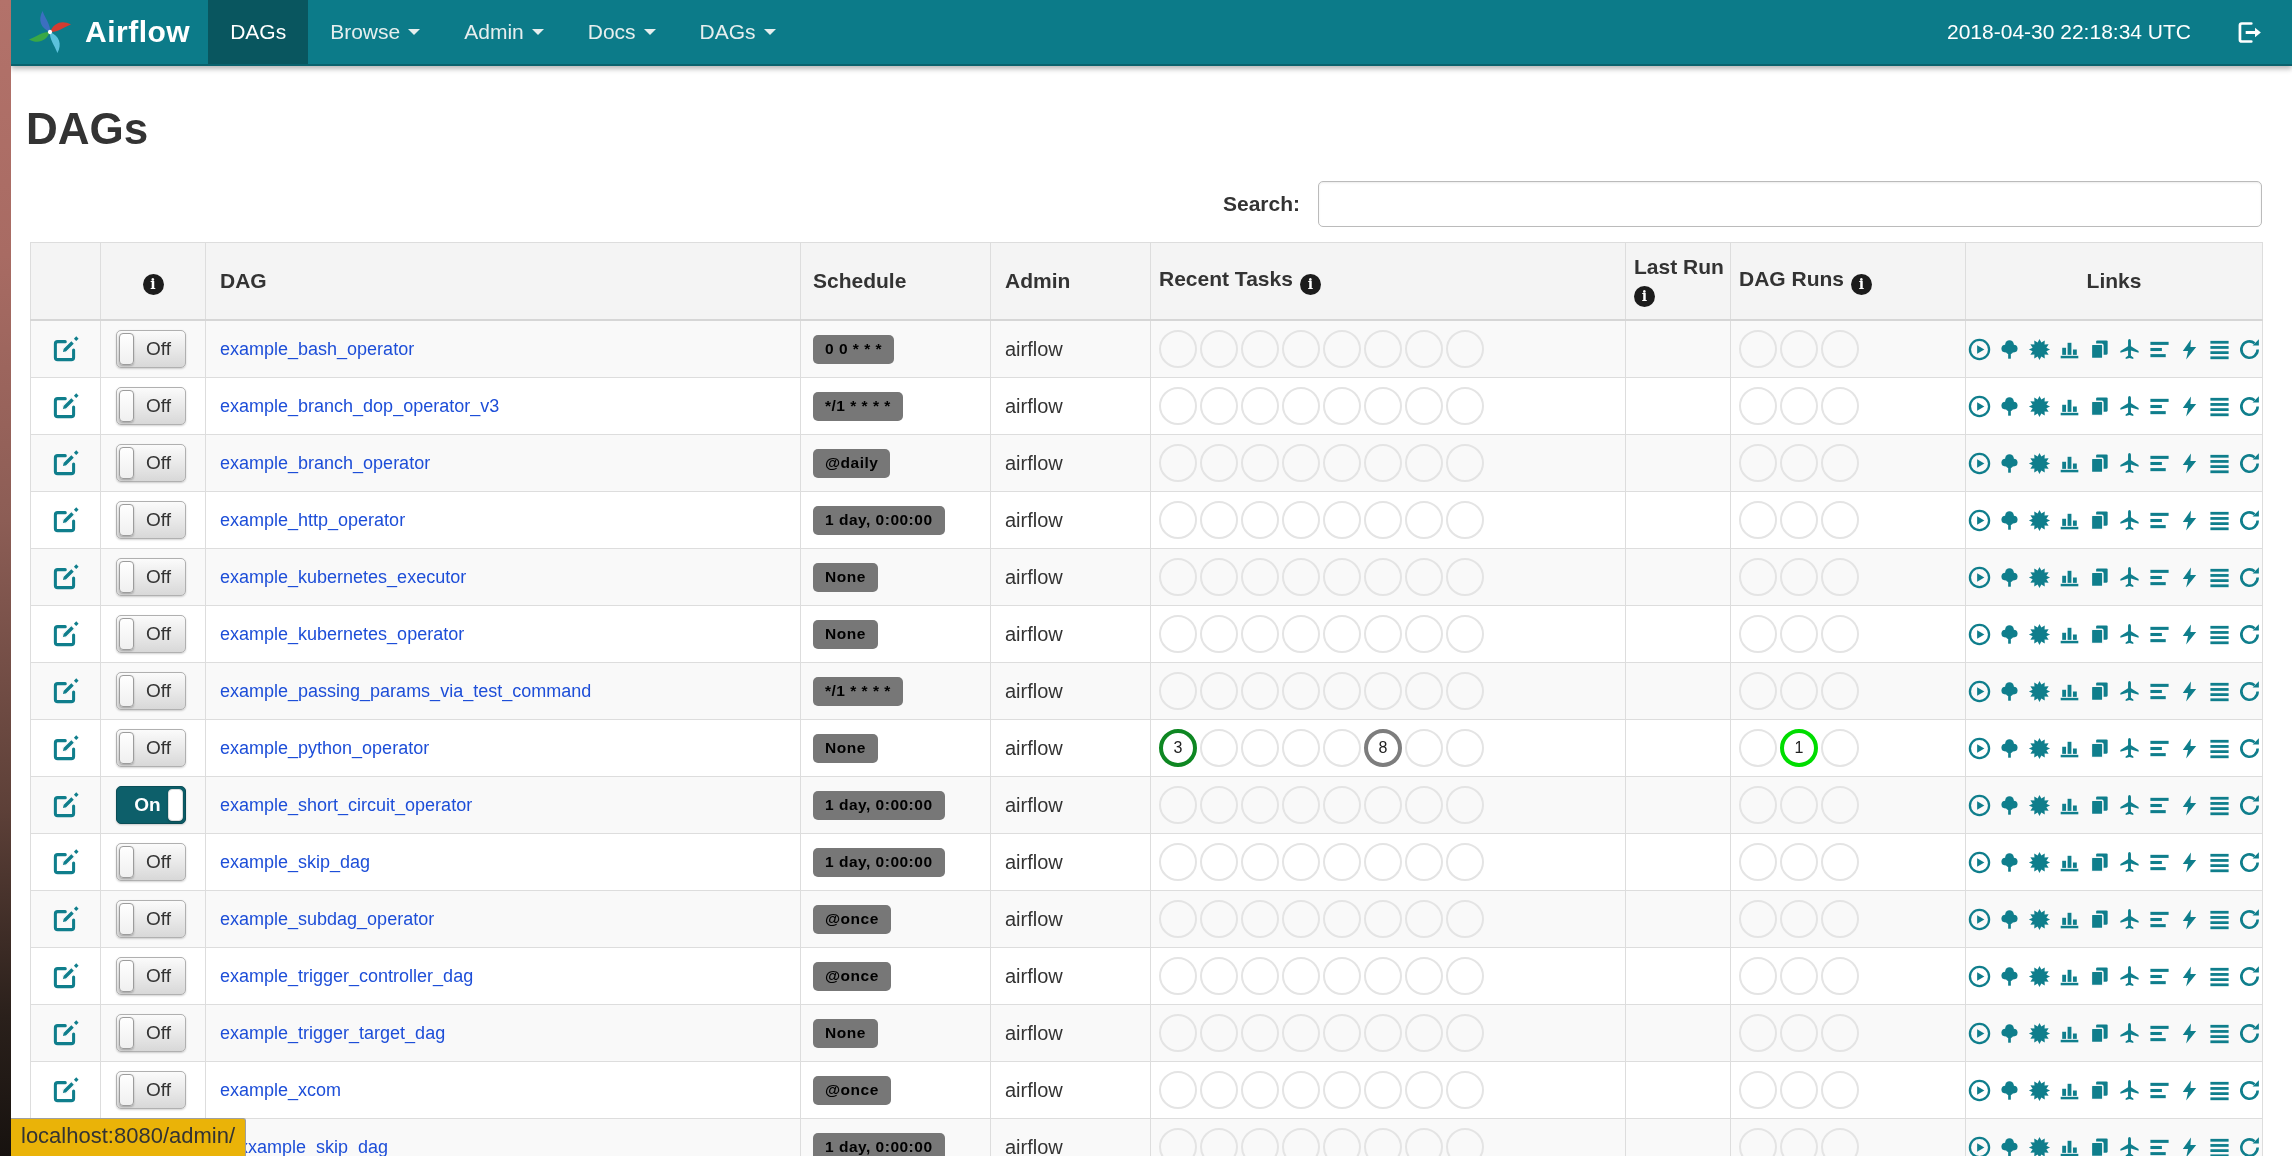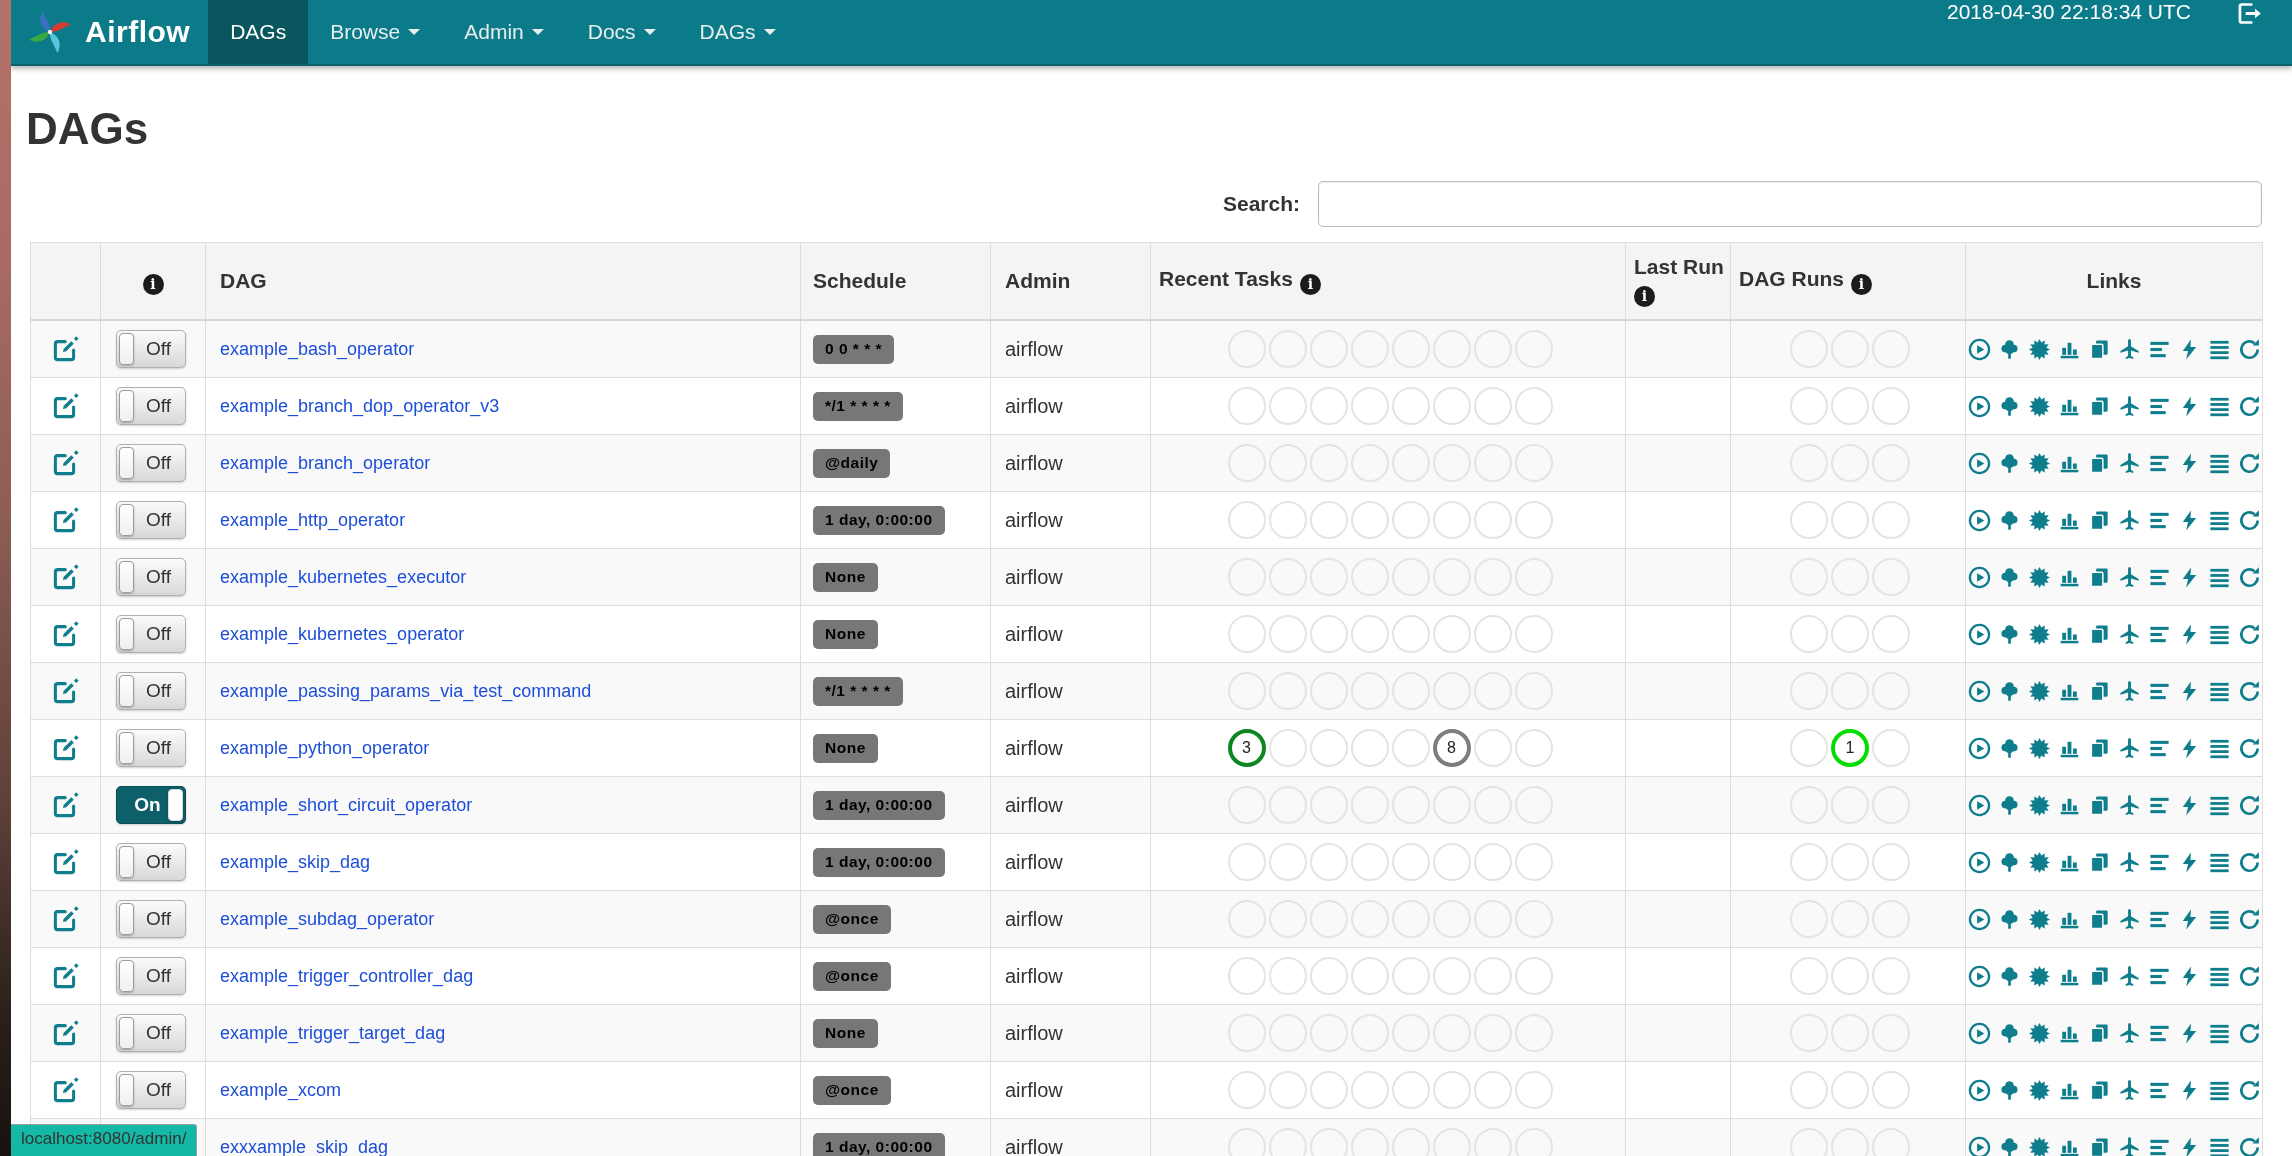--- a/index.html
+++ b/index.html
@@ -14,40 +14,40 @@
   .navbar{position:absolute;left:11px;right:0;top:0;height:64px;background:#0c7b89;
     display:flex;align-items:stretch;border-bottom:2px solid #0a626d;box-shadow:0 3px 5px rgba(0,0,0,.28);z-index:20;}
   .brand{display:flex;align-items:center;padding:0 18px 0 16px;}
   .brand svg{width:46px;height:46px;margin-right:12px;}
   .brand-name{color:#fff;font-size:30px;font-weight:600;letter-spacing:.5px;}
   .nav-items{display:flex;align-items:stretch;}
   .nav-item{display:flex;align-items:center;padding:0 22px;color:#e6eeee;font-size:21px;cursor:pointer;}
   .nav-item.active{background:#09565f;color:#fff;}
   .caret{display:inline-block;width:0;height:0;margin-left:8px;border-left:6px solid transparent;
     border-right:6px solid transparent;border-top:6px solid #e6eeee;}
-  .nav-right{margin-left:auto;display:flex;align-items:flex-start;gap:44px;padding-right:30px;}
+  .nav-right{margin-left:auto;display:flex;align-items:center;gap:44px;padding-right:30px;}
   .clock{color:#fff;font-size:21px;}
   .signout{width:27px;height:27px;color:#fff;cursor:pointer;}
   .signout svg{width:100%;height:100%;}
   
   .page-title{position:absolute;left:26px;top:104px;font-size:44px;font-weight:700;color:#333;}
   .search-row{position:absolute;top:181px;right:30px;display:flex;align-items:center;}
   .search-label{font-size:21px;font-weight:700;margin-right:18px;}
   .search-input{width:918px;height:44px;border:1px solid #bbb;border-radius:5px;font-size:20px;
     padding:0 12px;box-shadow:inset 0 1px 2px rgba(0,0,0,.08);outline:none;}
   
   table.dags{position:absolute;left:30px;top:242px;width:2232px;border-collapse:collapse;table-layout:fixed;}
   .dags th,.dags td{border:1px solid #ddd;vertical-align:middle;}
   .dags thead th{height:74px;background:#f4f4f4;font-size:21px;font-weight:700;color:#333;
     text-align:left;border-bottom:2px solid #d6d6d6;}
   .dags tbody td{height:54px;}
   .dags tbody tr:nth-child(odd){background:#f9f9f9;}
   .dags tbody tr:nth-child(even){background:#fff;}
   .th-c{text-align:center !important;}
-  .pl14{padding-left:14px;}.pl12{padding-left:12px;}.pl8{padding-left:8px;text-align:center;}
+  .pl14{padding-left:14px;}.pl12{padding-left:12px;}.pl8{padding-left:8px;}
   .info-badge{display:inline-flex;align-items:center;justify-content:center;width:21px;height:21px;
     border-radius:50%;background:#1c1c1c;color:#fff;font-size:14px;font-weight:700;
     font-family:"DejaVu Serif",serif;vertical-align:-3px;}
   .hdr-gap{margin-left:7px;}
   
   .edit-btn{display:flex;justify-content:center;align-items:center;cursor:pointer;color:#0f7e8c;}
   .edit-btn svg{width:27px;height:27px;}
   
   .toggle{width:70px;height:38px;border-radius:5px;border:1px solid #b0b0b0;margin:0 auto 0 14px;
     background:linear-gradient(#fbfbfb,#d8d8d8);display:flex;align-items:center;position:relative;
@@ -66,23 +66,23 @@
   .owner{font-size:20px;color:#333;}
   
   .tcircle{width:38px;height:38px;border-radius:50%;border:2px solid #e4e4e4;box-sizing:border-box;
     display:inline-flex;align-items:center;justify-content:center;margin-right:3px;font-size:16px;
     color:#222;cursor:pointer;vertical-align:middle;background:transparent;}
   
   .links-cell{display:flex;justify-content:center;align-items:center;gap:7px;}
   .lk{width:23px;height:23px;color:#0f7e8c;cursor:pointer;display:inline-block;}
   .lk svg{width:100%;height:100%;display:block;}
   
-  .statusbar{position:absolute;left:11px;bottom:0;z-index:40;background:#14b8a6;
+  .statusbar{position:absolute;left:11px;bottom:0;z-index:40;background:#eab308;
     border:1px solid #9f9f9f;border-left:none;border-bottom:none;border-top-right-radius:3px;
-    padding:4px 10px 7px;font-size:17px;color:#333;}
+    padding:4px 10px 7px;font-size:22px;color:#333;}
 </style>
 </head>
 <body>
 
 <div class="wallpaper"></div>
 
 <div class="navbar">
   <div class="brand">
     <svg viewBox="0 0 48 48">
       <g transform="rotate(45 24 24)">

